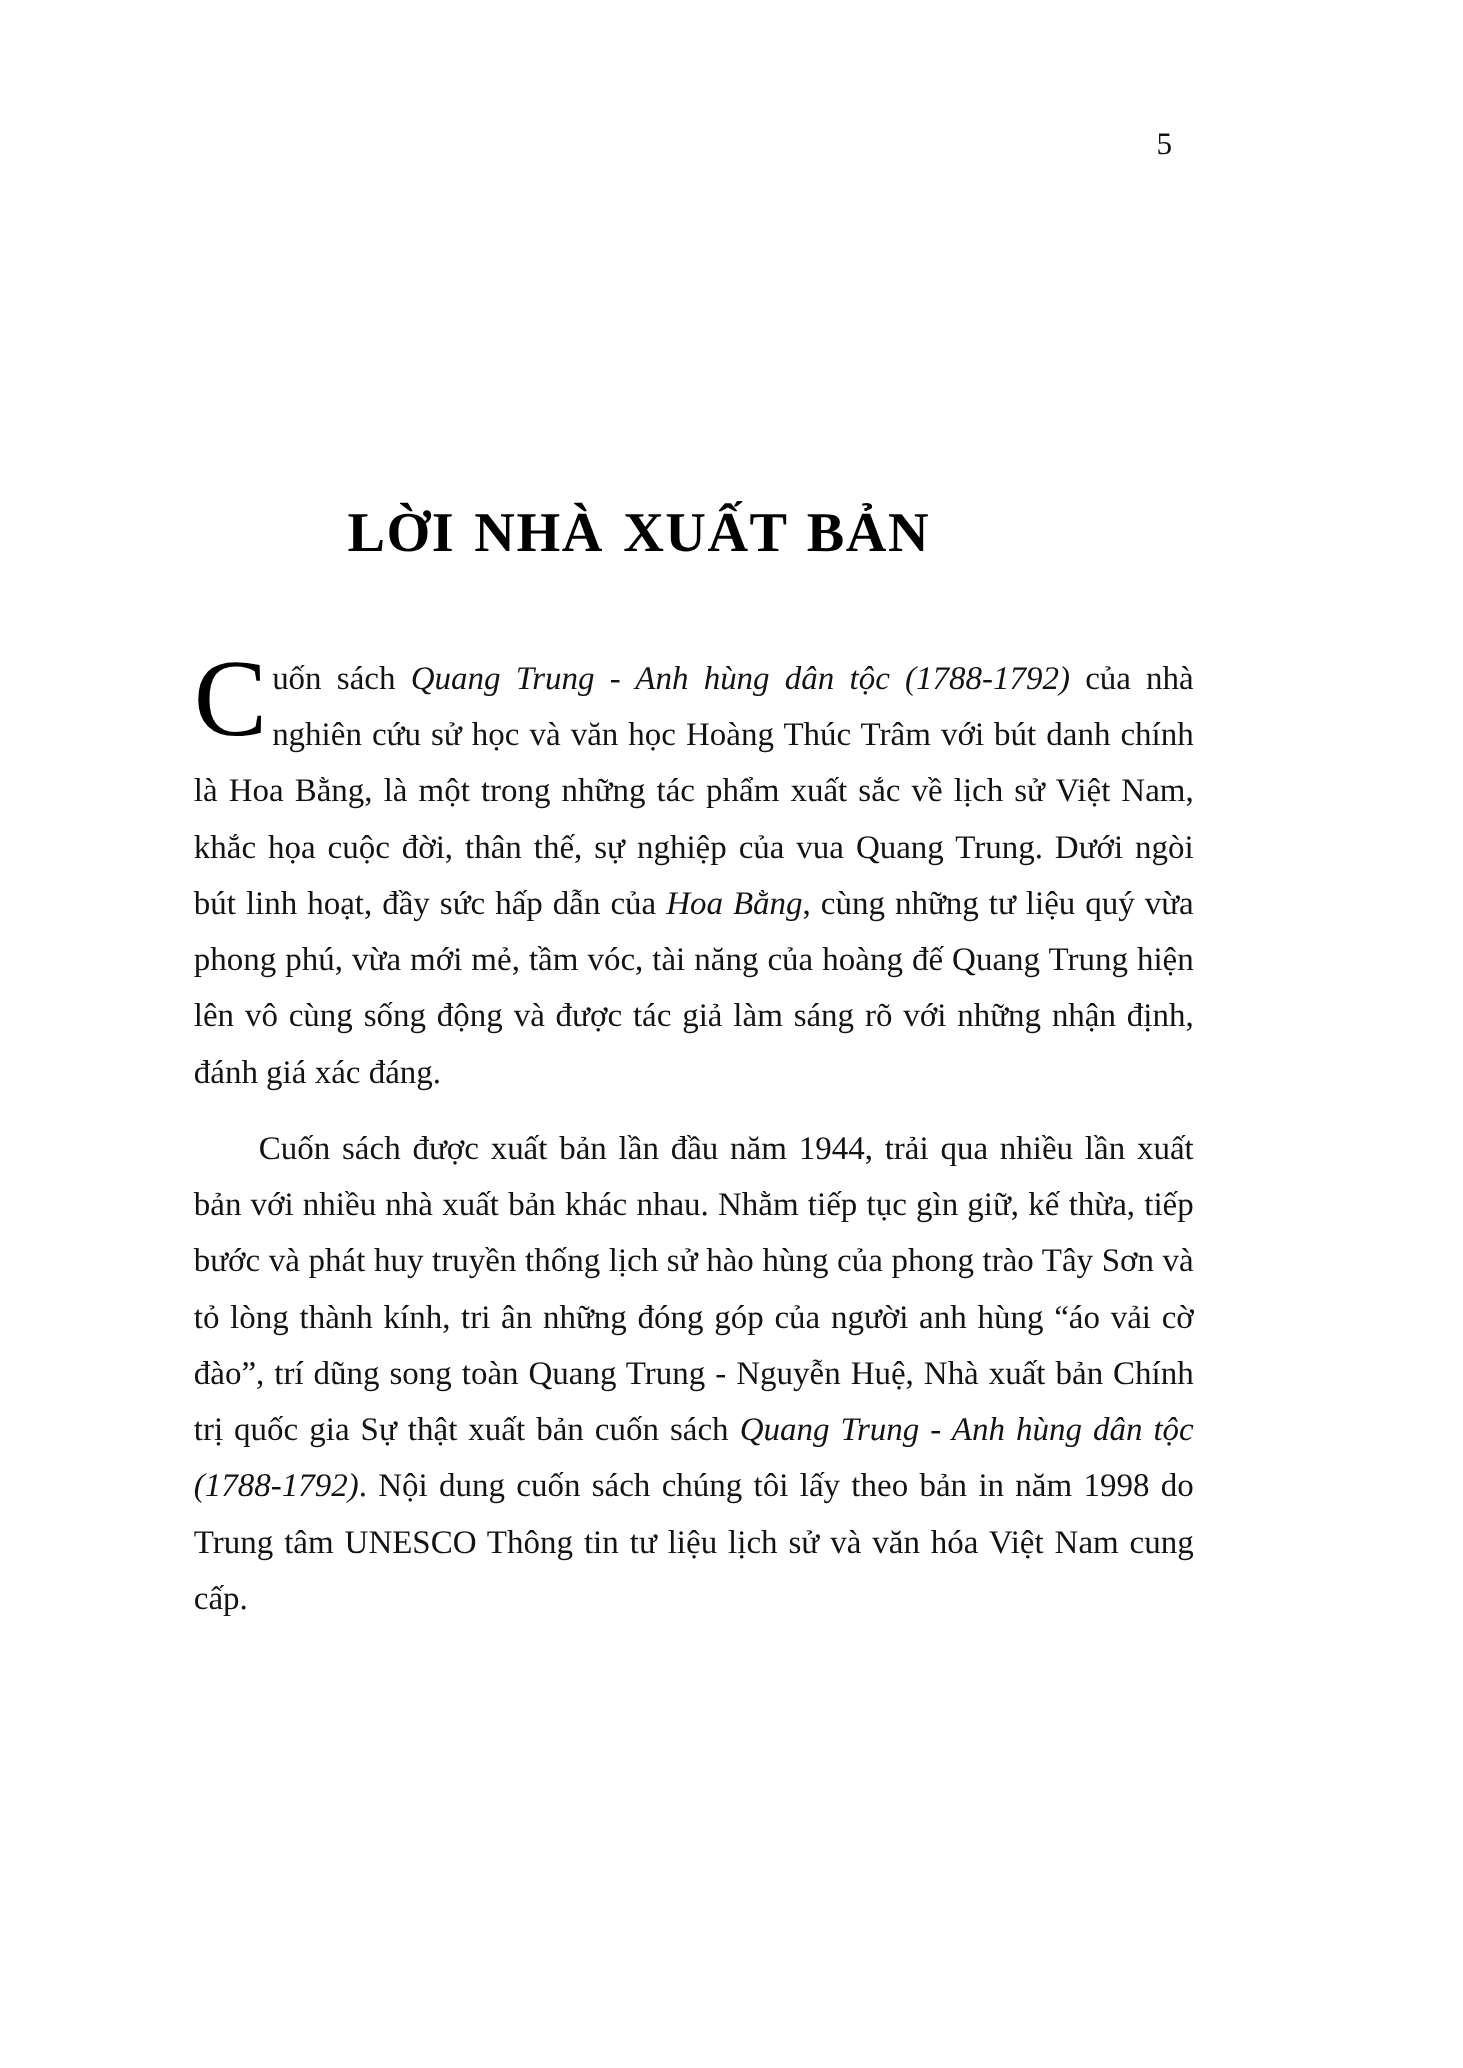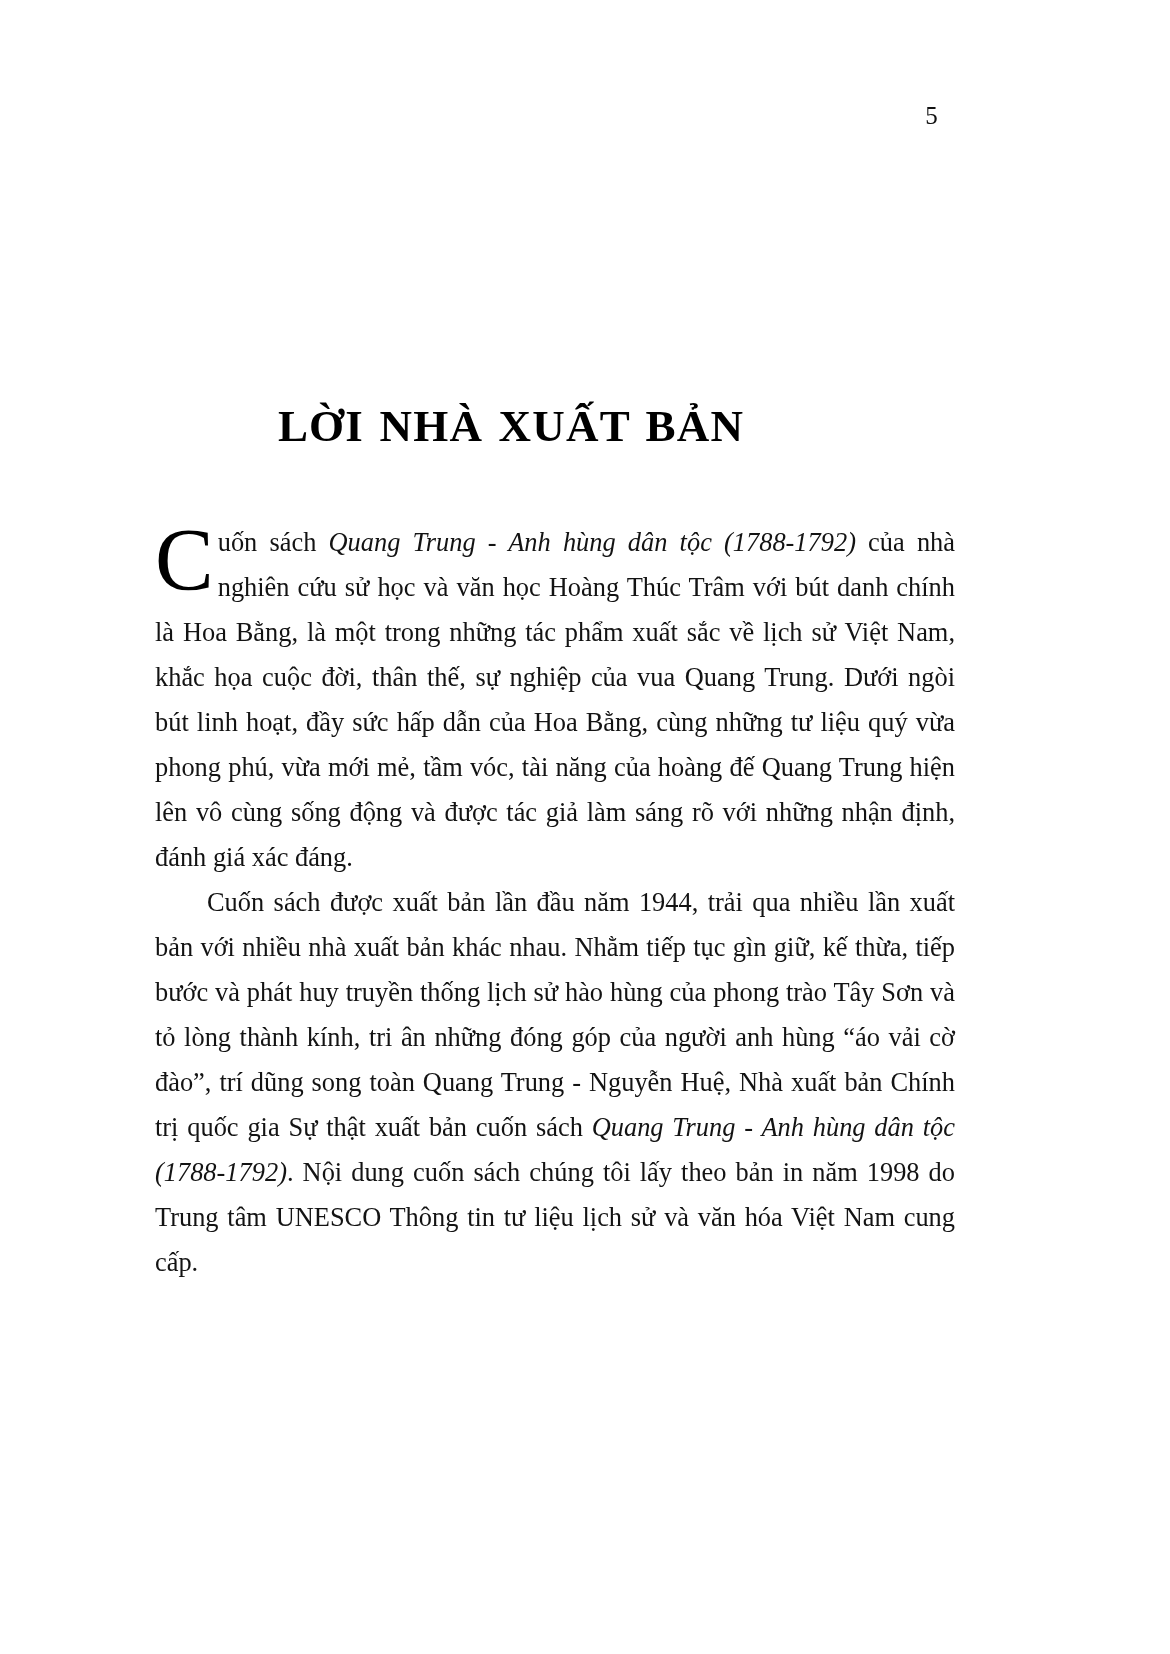--- a/index.html
+++ b/index.html
@@ -59,21 +59,21 @@
   p.para {
     margin: 0;
     font-size: 26.4px;
     line-height: 45px;
     text-align: justify;
     text-justify: inter-word;
     color: #131313;
     hyphens: none;
   }
   p.para + p.para {
-    margin-top: 0;
+    margin-top: 16px;
   }
   p.indent {
     text-indent: 52px;
   }
 
   
   .dropcap {
     float: left;
     font-family: "Liberation Serif", "DejaVu Serif", serif;
     font-size: 88px;
@@ -82,20 +82,21 @@
     padding: 0px 4px 0 0;
     margin: 2px 0 0 0;
     color: #000000;
   }
 
   .bi {
     font-weight: 400;
     font-style: italic;
   }
   .it {
+    font-style: italic;
     margin-top: 20px;
   }
 </style>
 </head>
 <body>
 
 <div class="page">
 
   <div class="folio">5</div>
 

